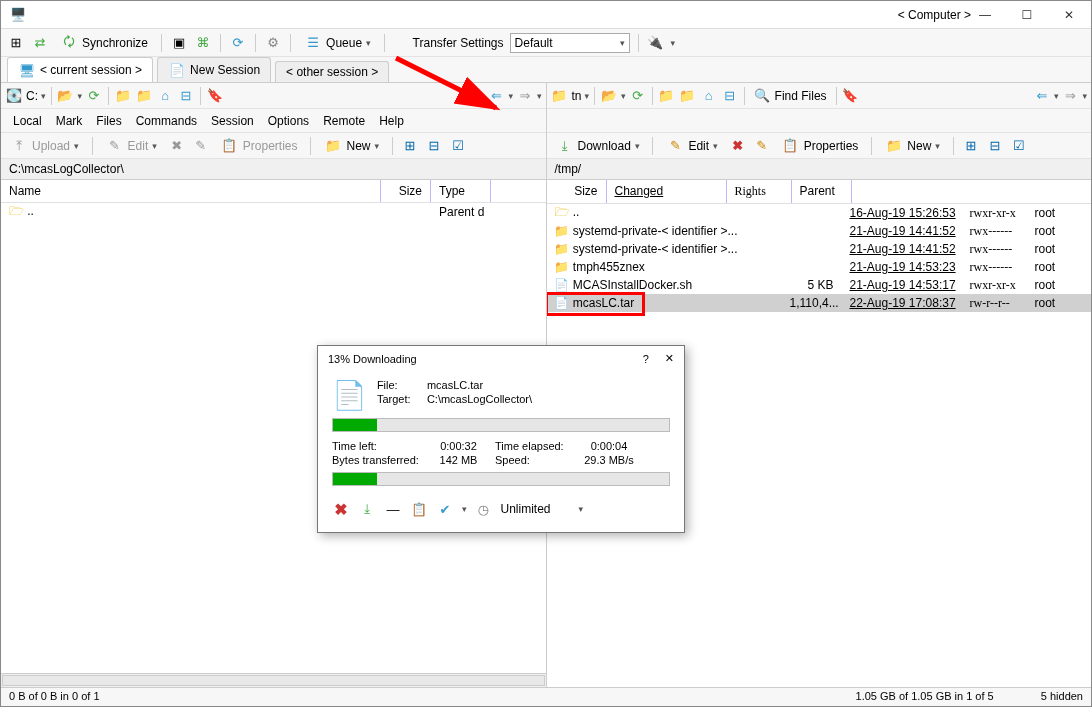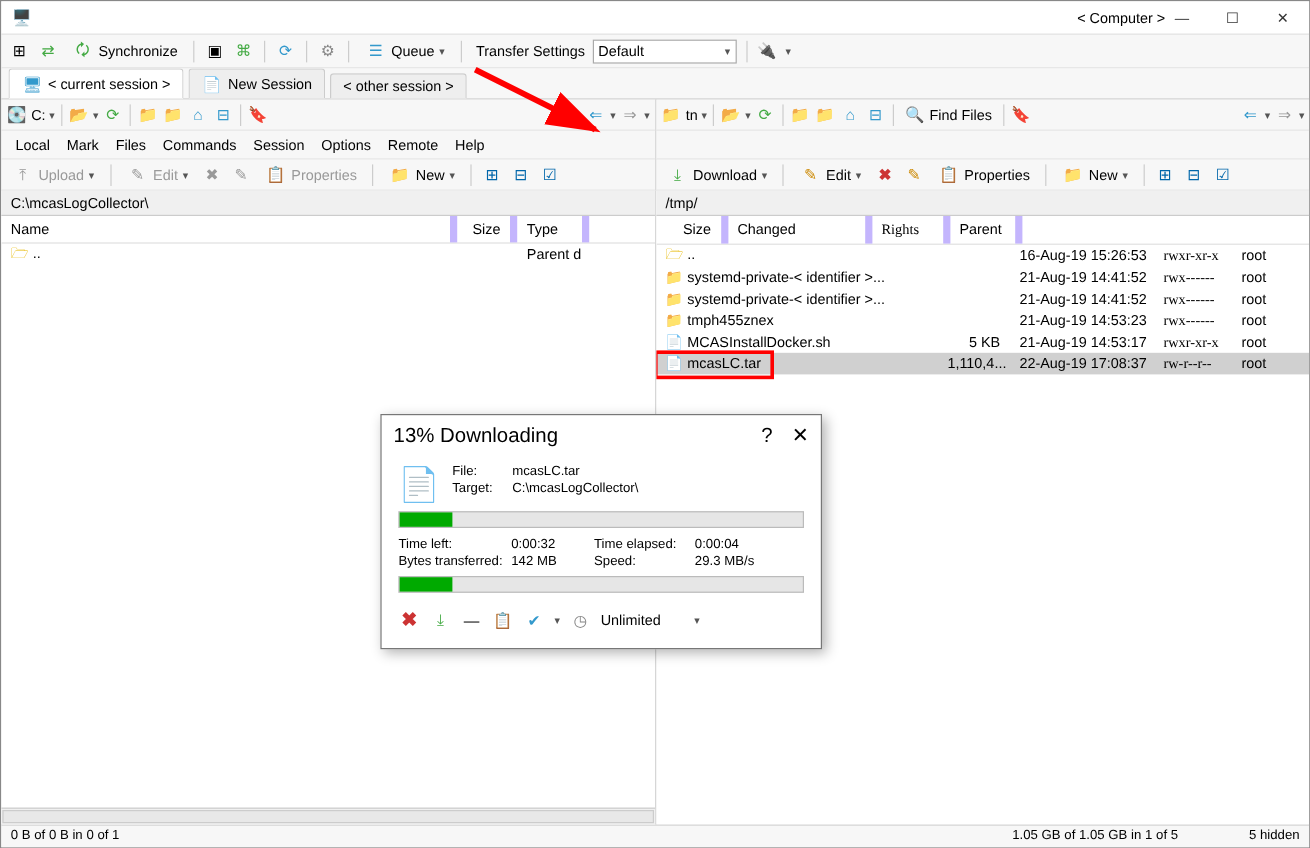--- a/index.html
+++ b/index.html
@@ -17,51 +17,51 @@
 .tab { padding: 3px 10px; border: 1px solid #ccc; border-bottom: none; background: #fff; border-radius: 3px 3px 0 0; display: flex; align-items: center; gap: 4px; font-size: 12px; }
 .tab.inactive { background: #eee; }
 .split { display: flex; height: 528px; }
 .pane { flex: 1; display: flex; flex-direction: column; border-right: 1px solid #ccc; background: #fff; }
 .pane:last-child { border-right: none; }
 .path-row { display: flex; align-items: center; background: #f7f7f7; border-bottom: 1px solid #e3e3e3; padding: 2px 4px; height: 26px; gap: 3px; }
 .action-row { display: flex; align-items: center; background: #f7f7f7; border-bottom: 1px solid #e3e3e3; padding: 2px 4px; height: 26px; gap: 6px; }
 .path-bar { padding: 3px 8px; background: #f0f0f0; border-bottom: 1px solid #ccc; font-size: 12px; }
 .file-list { flex: 1; overflow: auto; position: relative; }
 .file-header { display: flex; background: #fff; border-bottom: 1px solid #e0e0e0; font-size: 12px; font-weight: normal; position: sticky; top: 0; }
-.file-header .col { padding: 4px 8px; border-right: 6px solid #c4b5fd; }
+.file-header .col { padding: 4px 8px; border-right: 1px solid #c4b5fd; }
 .file-row { display: flex; font-size: 12px; align-items: center; height: 18px; }
 .file-row .col { padding: 1px 8px; white-space: nowrap; overflow: hidden; }
 .file-row.selected { background: #d0d0d0; }
 .highlight-box { border: 3px solid red; position: absolute; }
 .menu-bar { display: flex; gap: 2px; padding: 2px 6px; background: #f7f7f7; border-bottom: 1px solid #e3e3e3; height: 24px; align-items: center; }
 .menu-item { padding: 2px 6px; }
 .status-bar { display: flex; background: #f7f7f7; border-top: 1px solid #ccc; height: 20px; font-size: 11px; }
 .status-left, .status-right { padding: 2px 8px; flex: 1; }
 .status-right { text-align: right; }
 .dialog { position: absolute; left: 316px; top: 344px; width: 368px; background: #fff; border: 1px solid #777; box-shadow: 3px 3px 10px rgba(0,0,0,0.3); }
-.dialog-title { display: flex; align-items: center; padding: 6px 10px; font-size: 17px; }
+.dialog-title { display: flex; align-items: center; padding: 6px 10px; font-size: 11px; }
 .dialog-title span:first-child { flex: 1; }
 .dialog-body { padding: 8px 14px 12px 14px; }
 .dialog-body .info-row { display: flex; font-size: 11px; margin-bottom: 2px; }
 .dialog-body .info-row .label { width: 50px; }
 .progress { height: 14px; background: #e6e6e6; border: 1px solid #bbb; margin: 6px 0 8px 0; position: relative; }
 .progress-fill { height: 100%; background: #0a0; }
 .stats-grid { display: grid; grid-template-columns: 90px 65px 80px 60px; font-size: 11px; gap: 2px 4px; margin-bottom: 4px; }
-.stats-grid .right { text-align: left; }
+.stats-grid .right { text-align: center; }
 .dialog-actions { display: flex; gap: 8px; align-items: center; padding: 6px 0 2px 0; }
 .arrow-red { position: absolute; left: 390px; top: 52px; width: 120px; height: 70px; pointer-events: none; }
 .icon-folder { color: #e6b800; }
 .icon-file { color: #888; }
 .findfiles { display:flex; align-items:center; gap:3px; padding:1px 4px; }
 .col-name-l { width: 380px; }
 .col-size-l { width: 50px; text-align: right; }
 .col-type-l { width: 60px; }
 .col-name-r { width: 235px; }
 .col-size-r { width: 60px; text-align: right; }
-.col-changed { width: 120px; }
+.col-changed { width: 120px; text-decoration: underline; }
 .col-rights { width: 65px; font-family: Liberation Serif, serif; }
 .col-owner { width: 60px; }
 .disabled { color: #999; }
 .combo { background:#fff; border:1px solid #aaa; padding:1px 4px; min-width:120px; display:flex; justify-content:space-between; align-items:center; height:20px; }
 </style>
 </head>
 <body>
 
 <div class="titlebar">
   <span class="tb-icon">🖥️</span>
@@ -87,21 +87,21 @@
   <span class="tb-icon" style="color:#39c;">⟳</span>
   <span class="sep"></span>
   <span class="tb-icon" style="color:#888;">⚙</span>
   <span class="sep"></span>
   <div class="tb-btn">
     <span class="tb-icon" style="color:#39c;">☰</span>
     <span>Queue</span>
     <span class="dropdown-arrow">▾</span>
   </div>
   <span class="sep"></span>
-  <span style="margin-left:4px;">Transfer Settings</span>
+  <span style="margin-left:20px;">Transfer Settings</span>
   <div class="combo">
     <span>Default</span>
     <span class="dropdown-arrow">▾</span>
   </div>
   <span class="sep"></span>
   <span class="tb-icon" style="color:#c33;">🔌</span>
   <span class="dropdown-arrow">▾</span>
 </div>
 
 <div class="tabs-row">
@@ -319,21 +319,21 @@
         </div>
       <div class="highlight-box" style="left:-2px; top:112px; width:100px; height:24px;"></div>
     </div>
   </div>
 </div>
 
 <div class="status-bar">
   <div class="status-left">0 B of 0 B in 0 of 1</div>
   <div class="status-right">
     <span>1.05 GB of 1.05 GB in 1 of 5</span>
-    <span style="margin-left:56px;text-align:right;">5 hidden</span>
+    <span style="margin-left:44px;text-align:right;">5 hidden</span>
   </div>
 </div>
 
 <svg class="arrow-red" viewBox="0 0 120 70">
   <defs>
       <marker id="ah" markerWidth="10" markerHeight="10" refX="8" refY="3" orient="auto">
         <path d="M0,0 L0,6 L9,3 z" fill="red"></path>
       </marker>
     </defs>
   <line x1="5" y1="5" x2="105" y2="55" stroke="red" stroke-width="5" marker-end="url(#ah)"></line>

